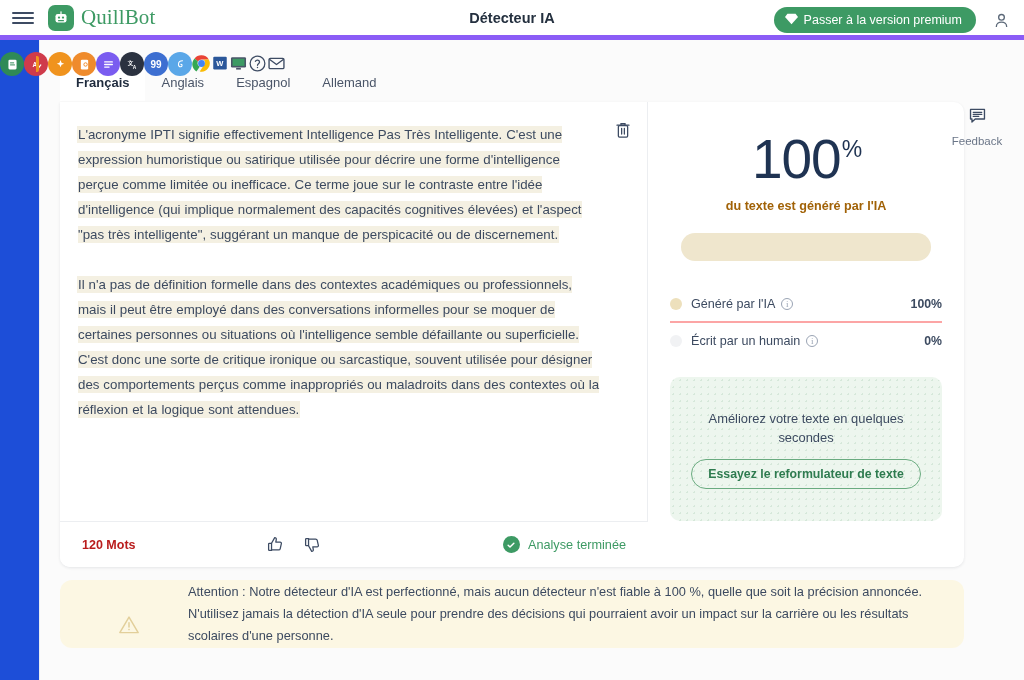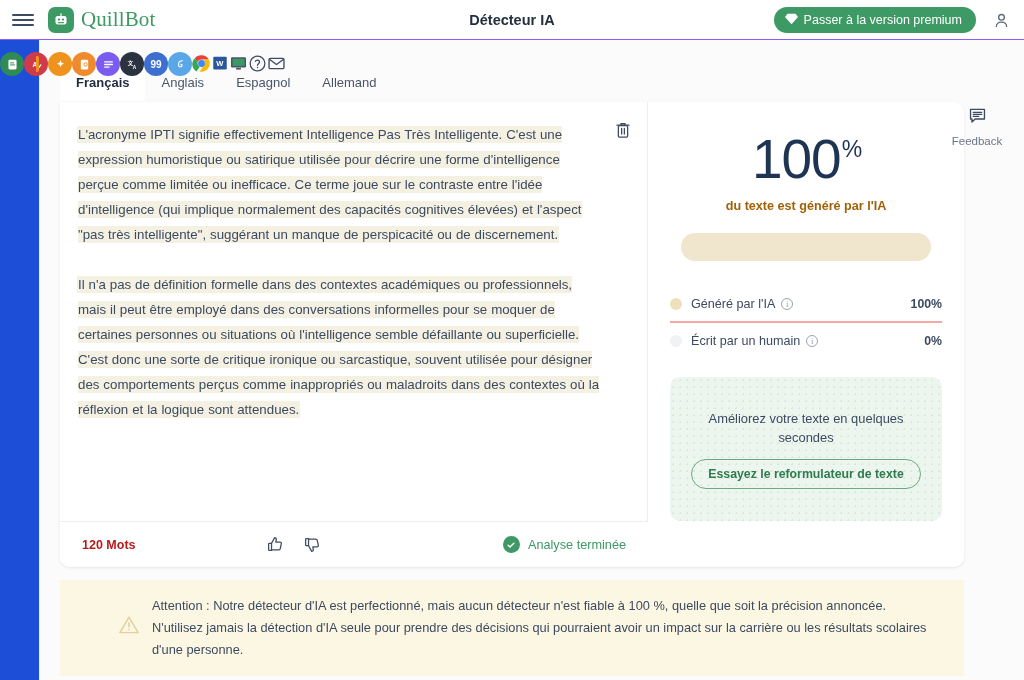--- a/index.html
+++ b/index.html
@@ -8,21 +8,21 @@
     font-family: "Liberation Sans", sans-serif;
     background: #ffffff;
     overflow: hidden;
   }
   #app { position: relative; width: 1024px; height: 680px; background: #fbfbfb; }
 
   
   .topbar {
     position: absolute; top: 0; left: 0; width: 1024px; height: 40px;
     background: #ffffff; display: flex; align-items: center;
-    border-bottom: 1px solid #8b5cf6; z-index: 30;
+    border-bottom: 5px solid #8b5cf6; z-index: 30;
   }
   .hamburger {
     margin-left: 12px; width: 22px; height: 22px;
     display: flex; flex-direction: column; justify-content: center; gap: 3px;
     cursor: pointer;
   }
   .hamburger span { display: block; height: 2px; background: #3d4b63; border-radius: 1px; }
   .brand { display: flex; align-items: center; gap: 7px; margin-left: 14px; }
   .brand-mark {
     width: 26px; height: 26px; border-radius: 7px; background: #3d9a64;
@@ -161,23 +161,23 @@
 
   
   .feedback {
     position: absolute; top: 66px; right: 18px; width: 58px;
     text-align: center; cursor: pointer;
   }
   .feedback-label { margin-top: 6px; font-size: 11.5px; color: #6b7688; }
 
   
   .warning {
-    position: absolute; top: 540px; left: 20px; width: 904px; height: 96px;
-    background: #fcf7e3; border-radius: 0;
-    display: flex; align-items: center; padding: 0 30px 0 60px;
+    position: absolute; top: 540px; left: 20px; width: 904px; height: 68px;
+    background: #fcf7e3; border-radius: 12px;
+    display: flex; align-items: center; padding: 0 30px 0 96px;
   }
   .warn-icon { position: absolute; left: 70px; top: 32px; }
   .warn-text { font-size: 12.8px; line-height: 22px; color: #3c4a60; padding-left: 32px; }
 </style>
 </head>
 <body>
 
 <div id="app">
 
   <div class="topbar">

